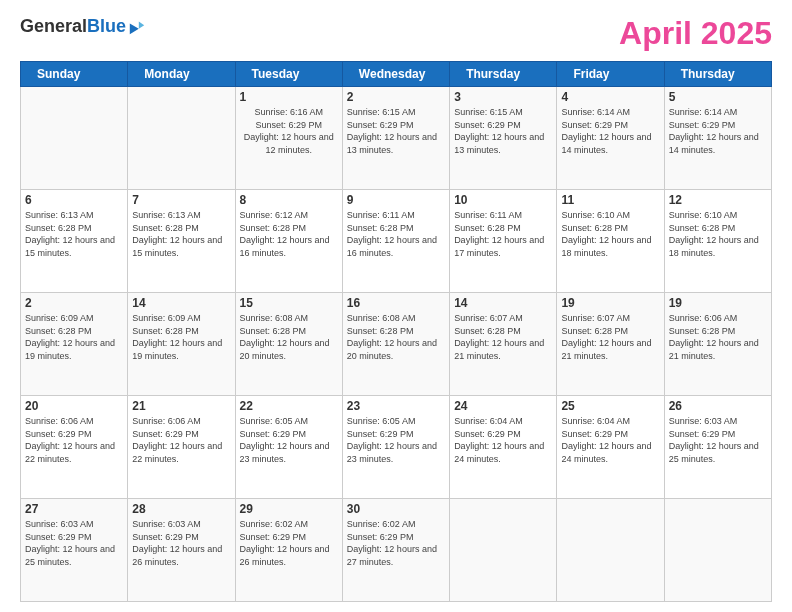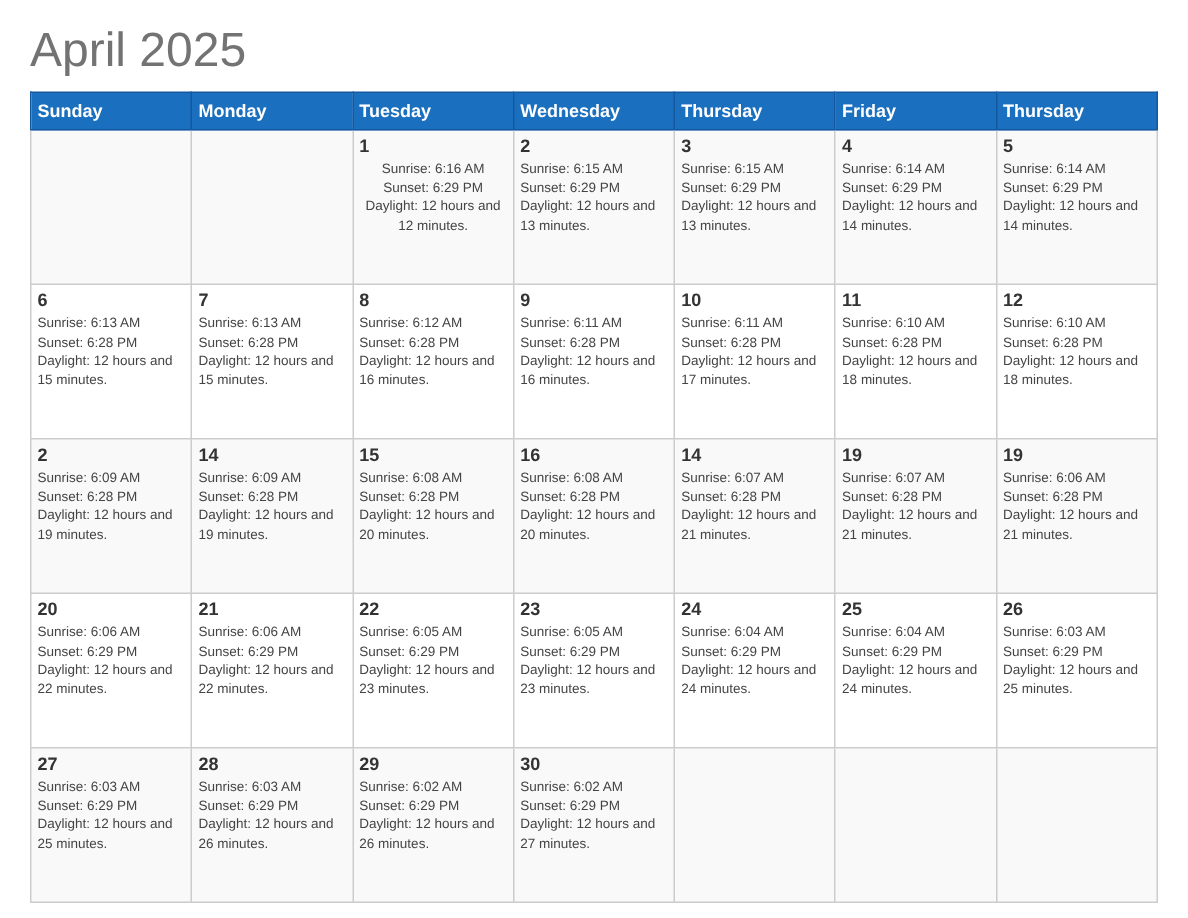--- a/index.html
+++ b/index.html
@@ -40,41 +40,41 @@
     .logo-icon {
       width: 18px;
       height: 18px;
       margin-left: 2px;
     }
     .title-block {
       text-align: right;
     }
     .month-title {
       font-size: 32px;
-      font-weight: normal;
-      color: #737373;
+      font-weight: bold;
+      color: #ec4899;
       line-height: 1.1;
     }
     .location {
       font-size: 14px;
       color: #555;
     }
     .calendar {
       flex: 1;
       border: 1px solid #ccc;
       border-collapse: collapse;
       width: 100%;
       table-layout: fixed;
     }
     .calendar thead tr th {
       background-color: #1a6fbe;
       color: #fff;
       font-size: 12px;
       font-weight: bold;
-      padding: 5px 4px;
+      padding: 5px 16px;
       text-align: left;
       border: 1px solid #1558a0;
     }
     .calendar tbody tr td {
       border: 1px solid #ccc;
       vertical-align: top;
       padding: 3px 4px;
       font-size: 9.5px;
       color: #333;
       height: 88px;
@@ -97,20 +97,31 @@
     }
     .empty-cell {
       background: #f9f9f9;
     }
   </style>
 </head>
 <body>
 
 <div class="page">
   <div class="header">
+    <div class="logo">
+      <div class="logo-text">
+        <span>
+          <span class="logo-general">General</span><span class="logo-blue">Blue</span>
+        </span>
+        <svg class="logo-icon" viewBox="0 0 20 20">
+          <polygon points="2,2 2,18 12,12 2,6" fill="#1a6fbe"></polygon>
+          <polygon points="12,12 18,8 12,4" fill="#5ab4e0"></polygon>
+        </svg>
+      </div>
+    </div>
     <div class="title-block">
       <div class="month-title">April 2025</div>
     </div>
   </div>
 
   <table class="calendar">
     <thead>
       <tr id="header-row">
       <th>Sunday</th>
           <th>Monday</th>

